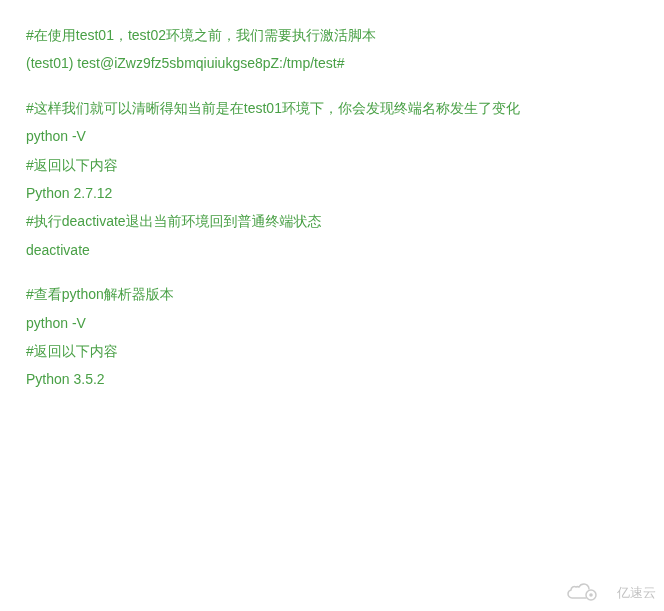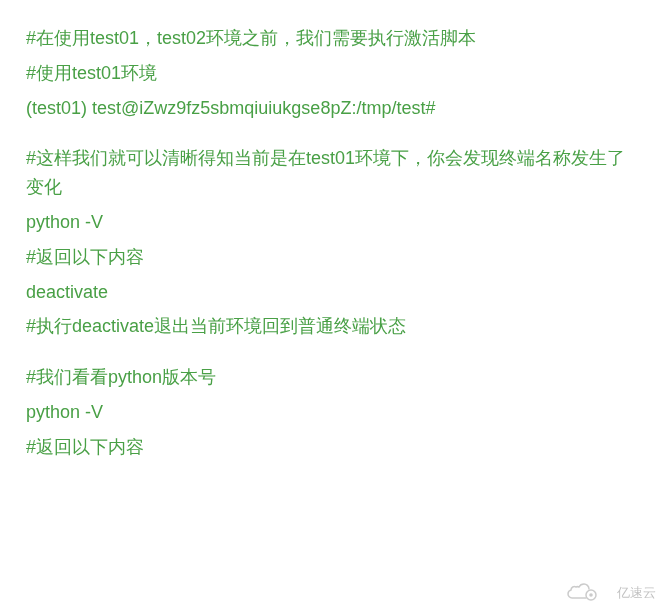--- a/index.html
+++ b/index.html
@@ -13,21 +13,21 @@
       width: 664px;
       height: 611px;
       position: relative;
       overflow: hidden;
     }
     .content {
       padding: 24px 26px;
     }
     .line {
       color: #49a046;
-      font-size: 18px;
+      font-size: 14px;
       line-height: 1.6;
       margin-bottom: 6px;
     }
     .spacer {
       height: 16px;
     }
     .watermark {
       position: absolute;
       bottom: 8px;
       right: 8px;
@@ -49,32 +49,33 @@
       color: #999;
       font-size: 13px;
       font-weight: 500;
     }
   </style>
 </head>
 <body>
 
 <div class="content">
   <div class="line">#在使用test01，test02环境之前，我们需要执行激活脚本</div>
-  <div class="line">#使用test01环境</div>
   <div class="line">(test01) test@iZwz9fz5sbmqiuiukgse8pZ:/tmp/test#</div>
   <div class="spacer"></div>
   <div class="line">#这样我们就可以清晰得知当前是在test01环境下，你会发现终端名称发生了变化</div>
   <div class="line">python -V</div>
   <div class="line">#返回以下内容</div>
+  <div class="line">Python 2.7.12</div>
+  <div class="line">#执行deactivate退出当前环境回到普通终端状态</div>
   <div class="line">deactivate</div>
-  <div class="line">#执行deactivate退出当前环境回到普通终端状态</div>
   <div class="spacer"></div>
-  <div class="line">#我们看看python版本号</div>
+  <div class="line">#查看python解析器版本</div>
   <div class="line">python -V</div>
   <div class="line">#返回以下内容</div>
+  <div class="line">Python 3.5.2</div>
 </div>
 
 <div class="watermark">
   <span class="cloud-icon">
     <svg viewBox="0 0 30 20" xmlns="http://www.w3.org/2000/svg">
       <path d="M 22 6 C 22 3 19.5 1 17 1 C 15 1 13 2 12 4 C 11 3.5 10 3.5 9 4 C 7 3 4 4 4 7 C 2 7.5 1 9 1 11 C 1 13 3 15 5 15 L 19 15" stroke="#aaa" stroke-width="1.5" fill="none" stroke-linecap="round"></path>
       <circle cx="24" cy="12" r="5" stroke="#aaa" stroke-width="1.5" fill="none"></circle>
       <circle cx="24" cy="12" r="1.8" fill="#aaa"></circle>
     </svg>
   </span>

